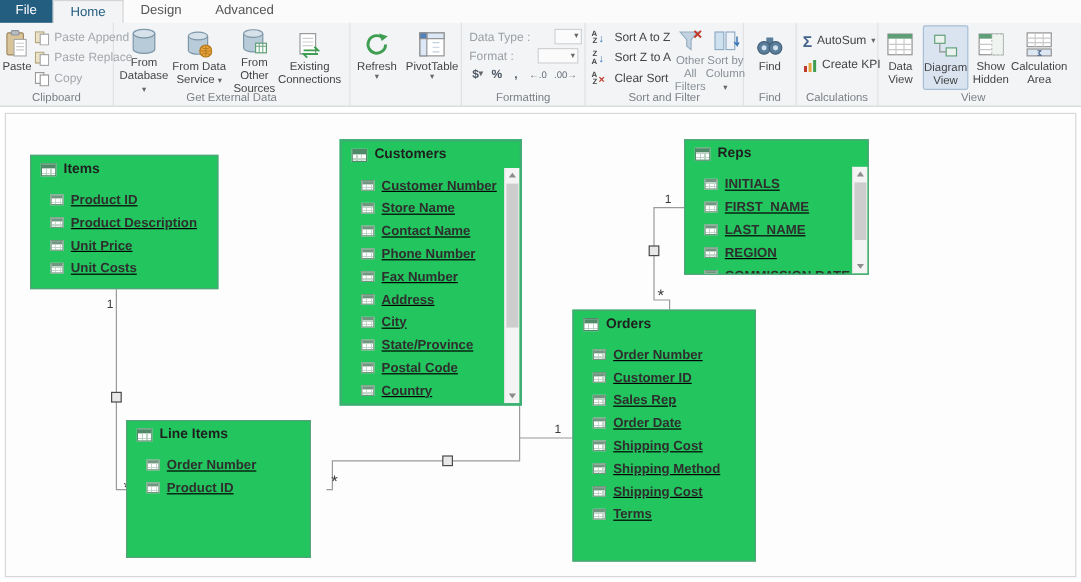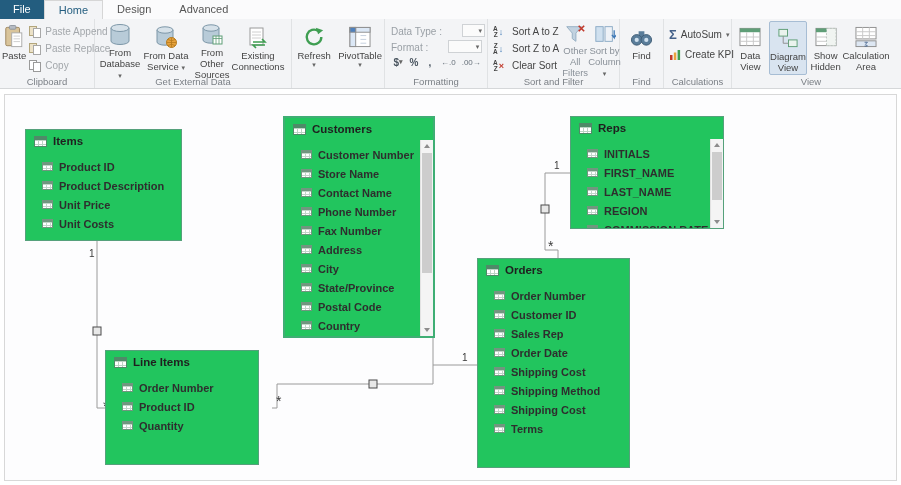--- a/index.html
+++ b/index.html
@@ -53,21 +53,21 @@
   .rel path { fill:none; stroke:#9a9a9a; stroke-width:1; }
   .rel rect.sq { fill:#e8e8e8; stroke:#4a4a4a; stroke-width:1; }
   .rel text { fill:#3a3a3a; font-family:"Liberation Sans",sans-serif; }
   .t1 { font-size:10px; }
   .tm { font-size:14px; }
 
   .tbl { position:absolute; background:#22c55e; border:1px solid #55a17b; overflow:hidden; }
   .tbl.sel { border:2px solid #3fae74; }
   .thead { height:22px; display:flex; align-items:center; gap:6px; padding:0 8px; }
   .tname { font-size:11.5px; font-weight:bold; color:#1f1f1f; }
-  .tfields { padding:5px 0 0 16px; }
+  .tfields { padding:5px 0 0 16px;text-decoration:underline; }
   .frow { height:19px; display:flex; align-items:center; gap:6px; }
   .fname { font-size:11px; font-weight:bold; color:#2e2e2e; white-space:nowrap; }
 
   .ti { display:inline-block; width:13px; height:11px; flex:0 0 13px; border:1px solid #4f8a68; background-color:#fff;
     background-image:
       linear-gradient(to bottom,#4f8a68 0,#4f8a68 3px,transparent 3px),
       repeating-linear-gradient(to right,transparent 0,transparent 3px,#bcd3c4 3px,#bcd3c4 4px),
       repeating-linear-gradient(to bottom,transparent 0,transparent 3px,#bcd3c4 3px,#bcd3c4 4px); }
   .fi { display:inline-block; width:11px; height:9px; flex:0 0 11px; border:1px solid #71967f; background-color:#fff;
     background-image:
@@ -596,20 +596,16 @@
     </div>
     <div class="tfields">
       <div class="frow">
           <span class="fi"></span>
           <span class="fname">Order Number</span>
         </div>
       <div class="frow">
           <span class="fi"></span>
           <span class="fname">Product ID</span>
         </div>
-      <div class="frow">
-          <span class="fi"></span>
-          <span class="fname">Quantity</span>
-        </div>
     </div>
   </div>
 
 </div>
 
 </body></html>

